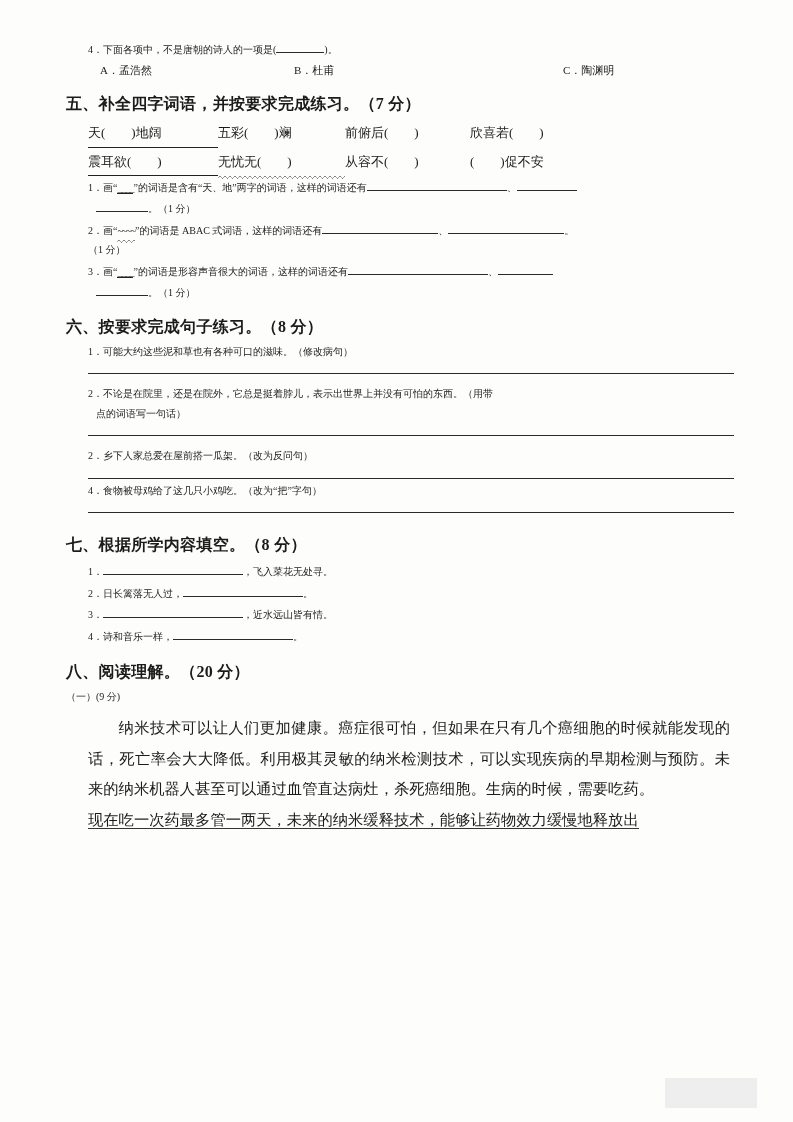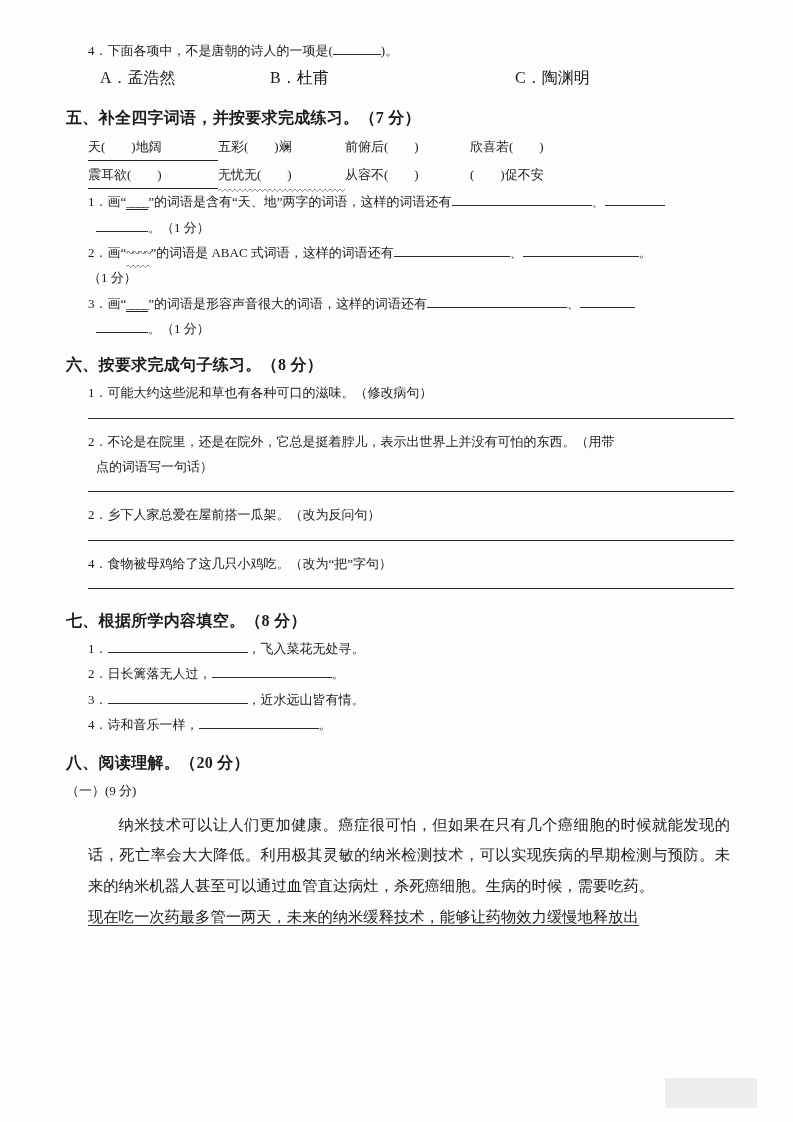--- a/index.html
+++ b/index.html
@@ -31,34 +31,35 @@
   .section-head {
     font-weight: bold;
     font-size: 16px;
     margin-top: 14px;
     margin-bottom: 4px;
     letter-spacing: 0.3px;
   }
   .indent1 { padding-left: 22px; }
   .indent2 { padding-left: 30px; }
   .row {
-    font-size: 13px;
+    font-size: 10px;
     line-height: 1.95;
   }
   .blank {
     display: inline-block;
     border-bottom: 1px solid #2a2a2a;
     height: 14px;
     vertical-align: baseline;
   }
   .choices {
     display: flex;
     padding-left: 34px;
-    font-size: 16px;
+    font-size: 11px;
     line-height: 1.9;
+    gap: 24px;
   }
   .choices > span:nth-child(1) { width: 170px; }
   .choices > span:nth-child(2) { width: 245px; }
   .idiom-line {
     font-size: 13px;
     line-height: 2.1;
     padding-left: 22px;
     display: flex;
   }
   .idiom-line > span { white-space: nowrap; }
@@ -166,21 +167,21 @@
 
     <div class="row indent1" style="margin-top:10px">
       <span>2．不论是在院里，还是在院外，它总是挺着脖儿，表示出世界上并没有可怕的东西。（用带</span>
     </div>
     <div class="row indent2">点的词语写一句话）</div>
     <div class="answer-rule rule-wide"></div>
 
     <div class="row indent1" style="margin-top:10px">2．乡下人家总爱在屋前搭一瓜架。（改为反问句）</div>
     <div class="answer-rule rule-wide"></div>
 
-    <div class="row indent1" style="margin-top:10px">4．食物被母鸡给了这几只小鸡吃。（改为“把”字句）</div>
+    <div class="row indent1" style="margin-top:2px">4．食物被母鸡给了这几只小鸡吃。（改为“把”字句）</div>
     <div class="answer-rule rule-wide"></div>
 
     <div class="section-head" style="margin-top:22px">七、根据所学内容填空。（8 分）</div>
 
     <div class="row indent1">
       <span>1．</span><span class="blank" style="width:140px"></span><span>，飞入菜花无处寻。</span>
     </div>
     <div class="row indent1">
       <span>2．</span><span>日长篱落无人过，</span><span class="blank" style="width:120px"></span><span>。</span>
     </div>

